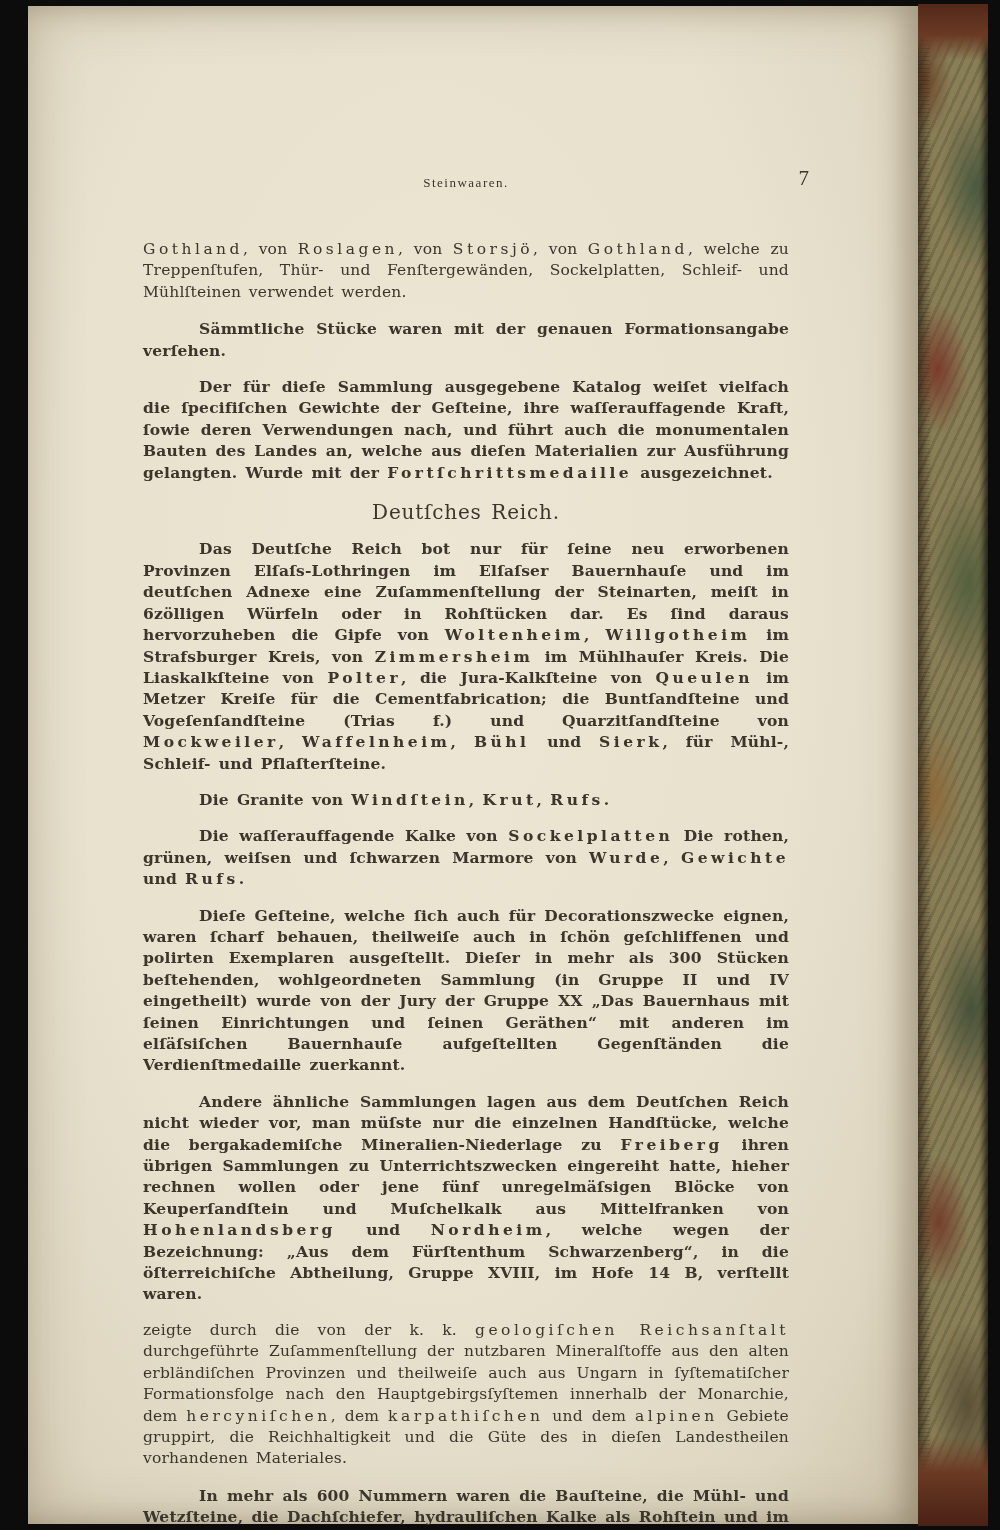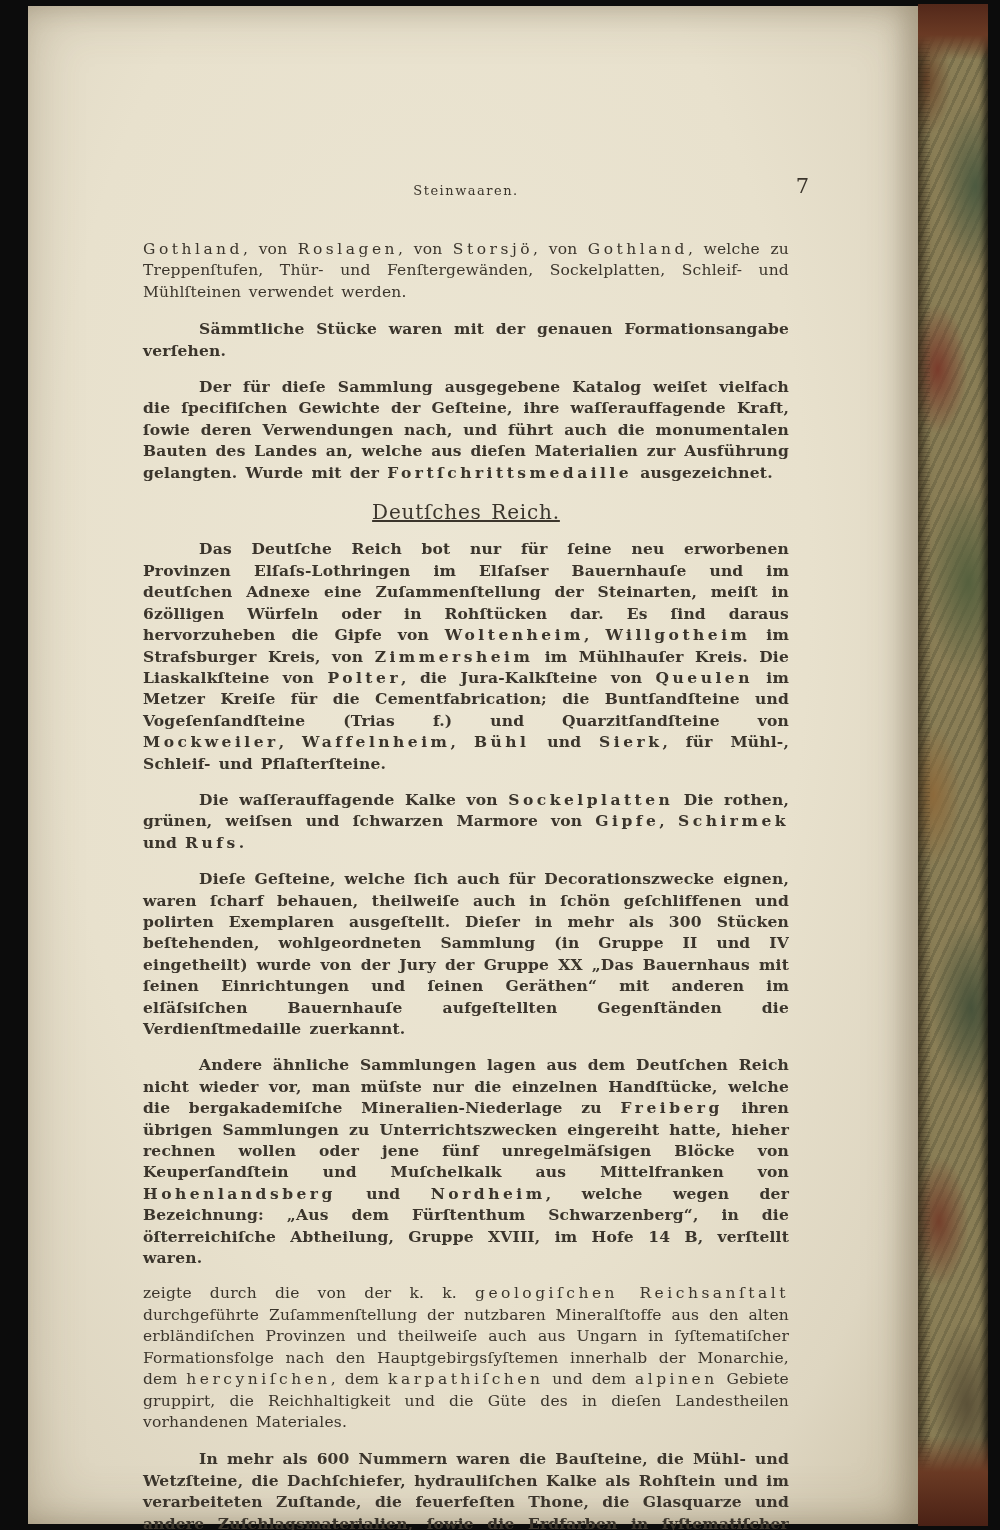--- a/index.html
+++ b/index.html
@@ -25,22 +25,23 @@
   
   .page {
     position: absolute; left: 28px; top: 6px; width: 890px; height: 1518px;
     background: radial-gradient(ellipse at 45% 38%,
       #ece6d4 0%, #e8e1cd 55%, #ded6c1 82%, #cdc3aa 100%);
     box-shadow: inset 0 0 55px rgba(95, 75, 45, 0.28),
                 inset -14px 0 25px rgba(80, 62, 38, 0.25);
   }
 
   .running-header {
-    position: absolute; left: 100px; top: 168px; width: 676px; height: 34px;
+    position: absolute; left: 100px; top: 160px; width: 676px; height: 34px;
     color: #3b352c;
+    font-family: Liberation Serif, serif;
   }
   .running-title {
     display: block; text-align: center;
     font-size: 13px; letter-spacing: 1.5px;
     padding-top: 9px;
   }
   .page-number {
     position: absolute; right: -6px; top: 0;
     font-size: 21px; letter-spacing: 1px;
   }
@@ -55,21 +56,20 @@
   }
   .text-body p { margin: 15px; }
   .text-body p.indent { text-indent: 56px; font-weight: bold; }
   .text-body h2.heading {
     font-weight: normal;
     font-size: 20px;
     text-align: center;
     text-indent: 0;
     letter-spacing: 0.8px;
     margin: 19px 0 15px 0;
-    text-decoration: underline;
   }
   .sp { letter-spacing: 3.5px; }
 
   
   .marble {
     position: absolute; left: 918px; top: 4px; width: 70px; height: 1522px;
     background-color: #8a7e56;
     background-image:
       radial-gradient(ellipse 40px 90px  at 12% 5%,  #6e4a2e 0%, rgba(110,74,46,0) 62%),
       radial-gradient(ellipse 52px 120px at 82% 12%, #4c5a40 0%, rgba(76,90,64,0) 70%),
@@ -107,21 +107,22 @@
     <div class="running-header">
       <span class="running-title">Steinwaaren.</span>
       <span class="page-number">7</span>
     </div>
     <div class="text-body">
         <p class="para"><span class="sp">Gothland</span><span>, von </span><span class="sp">Roslagen</span><span>, von </span><span class="sp">Storsjö</span><span>, von </span><span class="sp">Gothland</span><span>, welche zu Treppenſtufen, Thür- und Fenſtergewänden, Sockelplatten, Schleif- und Mühlſteinen verwendet werden.</span></p>
         <p class="para indent"><span>Sämmtliche Stücke waren mit der genauen Formationsangabe verſehen.</span></p>
         <p class="para indent"><span>Der für dieſe Sammlung ausgegebene Katalog weiſet vielfach die ſpecifiſchen Gewichte der Geſteine, ihre waſſerauffagende Kraft, ſowie deren Verwendungen nach, und führt auch die monumentalen Bauten des Landes an, welche aus dieſen Materialien zur Ausführung gelangten. Wurde mit der </span><span class="sp">Fortſchrittsmedaille</span><span> ausgezeichnet.</span></p>
         <h2 class="heading"><span>Deutſches Reich.</span></h2>
         <p class="para indent"><span>Das Deutſche Reich bot nur für ſeine neu erworbenen Provinzen Elſaſs-Lothringen im Elſaſser Bauernhauſe und im deutſchen Adnexe eine Zuſammenſtellung der Steinarten, meiſt in 6zölligen Würfeln oder in Rohſtücken dar. Es ſind daraus hervorzuheben die Gipfe von </span><span class="sp">Woltenheim</span><span>, </span><span class="sp">Willgotheim</span><span> im Strafsburger Kreis, von </span><span class="sp">Zimmersheim</span><span> im Mühlhauſer Kreis. Die Liaskalkſteine von </span><span class="sp">Polter</span><span>, die Jura-Kalkſteine von </span><span class="sp">Queulen</span><span> im Metzer Kreiſe für die Cementfabrication; die Buntſandſteine und Vogeſenſandſteine (Trias f.) und Quarzitſandſteine von </span><span class="sp">Mockweiler</span><span>, </span><span class="sp">Waffelnheim</span><span>, </span><span class="sp">Bühl</span><span> und </span><span class="sp">Sierk</span><span>, für Mühl-, Schleif- und Pflaſterſteine.</span></p>
-        <p class="para indent"><span>Die waſſerauffagende Kalke von </span><span class="sp">Sockelplatten</span><span> Die rothen, grünen, weiſsen und ſchwarzen Marmore von </span><span class="sp">Gipfe</span><span>, </span><span class="sp">Schirmek</span><span> und </span><span class="sp">Rufs</span><span>.</span></p>
+        <p class="para indent"><span>Die Granite von </span><span class="sp">Windſtein</span><span>, </span><span class="sp">Krut</span><span>, </span><span class="sp">Rufs</span><span>.</span></p>
+        <p class="para indent"><span>Die waſſerauffagende Kalke von </span><span class="sp">Sockelplatten</span><span> Die rothen, grünen, weiſsen und ſchwarzen Marmore von </span><span class="sp">Wurde</span><span>, </span><span class="sp">Gewichte</span><span> und </span><span class="sp">Rufs</span><span>.</span></p>
         <p class="para indent"><span>Dieſe Geſteine, welche ſich auch für Decorationszwecke eignen, waren ſcharf behauen, theilweiſe auch in ſchön geſchliffenen und polirten Exemplaren ausgeſtellt. Dieſer in mehr als 300 Stücken beſtehenden, wohlgeordneten Sammlung (in Gruppe II und IV eingetheilt) wurde von der Jury der Gruppe XX „Das Bauernhaus mit ſeinen Einrichtungen und ſeinen Geräthen“ mit anderen im elſäſsiſchen Bauernhauſe aufgeſtellten Gegenſtänden die Verdienſtmedaille zuerkannt.</span></p>
         <p class="para indent"><span>Andere ähnliche Sammlungen lagen aus dem Deutſchen Reich nicht wieder vor, man müſste nur die einzelnen Handſtücke, welche die bergakademiſche Mineralien-Niederlage zu </span><span class="sp">Freiberg</span><span> ihren übrigen Sammlungen zu Unterrichtszwecken eingereiht hatte, hieher rechnen wollen oder jene fünf unregelmäſsigen Blöcke von Keuperſandſtein und Muſchelkalk aus Mittelfranken von </span><span class="sp">Hohenlandsberg</span><span> und </span><span class="sp">Nordheim</span><span>, welche wegen der Bezeichnung: „Aus dem Fürſtenthum Schwarzenberg“, in die öſterreichiſche Abtheilung, Gruppe XVIII, im Hofe 14 B, verſtellt waren.</span></p>
         <p class="para"><span>zeigte durch die von der k. k. </span><span class="sp">geologiſchen Reichsanſtalt</span><span> durchgeführte Zuſammenſtellung der nutzbaren Mineralſtoffe aus den alten erbländiſchen Provinzen und theilweiſe auch aus Ungarn in ſyſtematiſcher Formationsfolge nach den Hauptgebirgsſyſtemen innerhalb der Monarchie, dem </span><span class="sp">hercyniſchen</span><span>, dem </span><span class="sp">karpathiſchen</span><span> und dem </span><span class="sp">alpinen</span><span> Gebiete gruppirt, die Reichhaltigkeit und die Güte des in dieſen Landestheilen vorhandenen Materiales.</span></p>
         <p class="para indent"><span>In mehr als 600 Nummern waren die Bauſteine, die Mühl- und Wetzſteine, die Dachſchiefer, hydrauliſchen Kalke als Rohſtein und im verarbeiteten Zuſtande, die feuerfeſten Thone, die Glasquarze und andere Zuſchlagsmaterialien, ſowie die Erdfarben in ſyſtematiſcher Folge aufgeſtellt. Die ſämmtlichen</span></p>
       </div>
   </div>
 
   <div class="marble">
     <div class="edge-lines"></div>
     <div class="corner-tr"></div>

